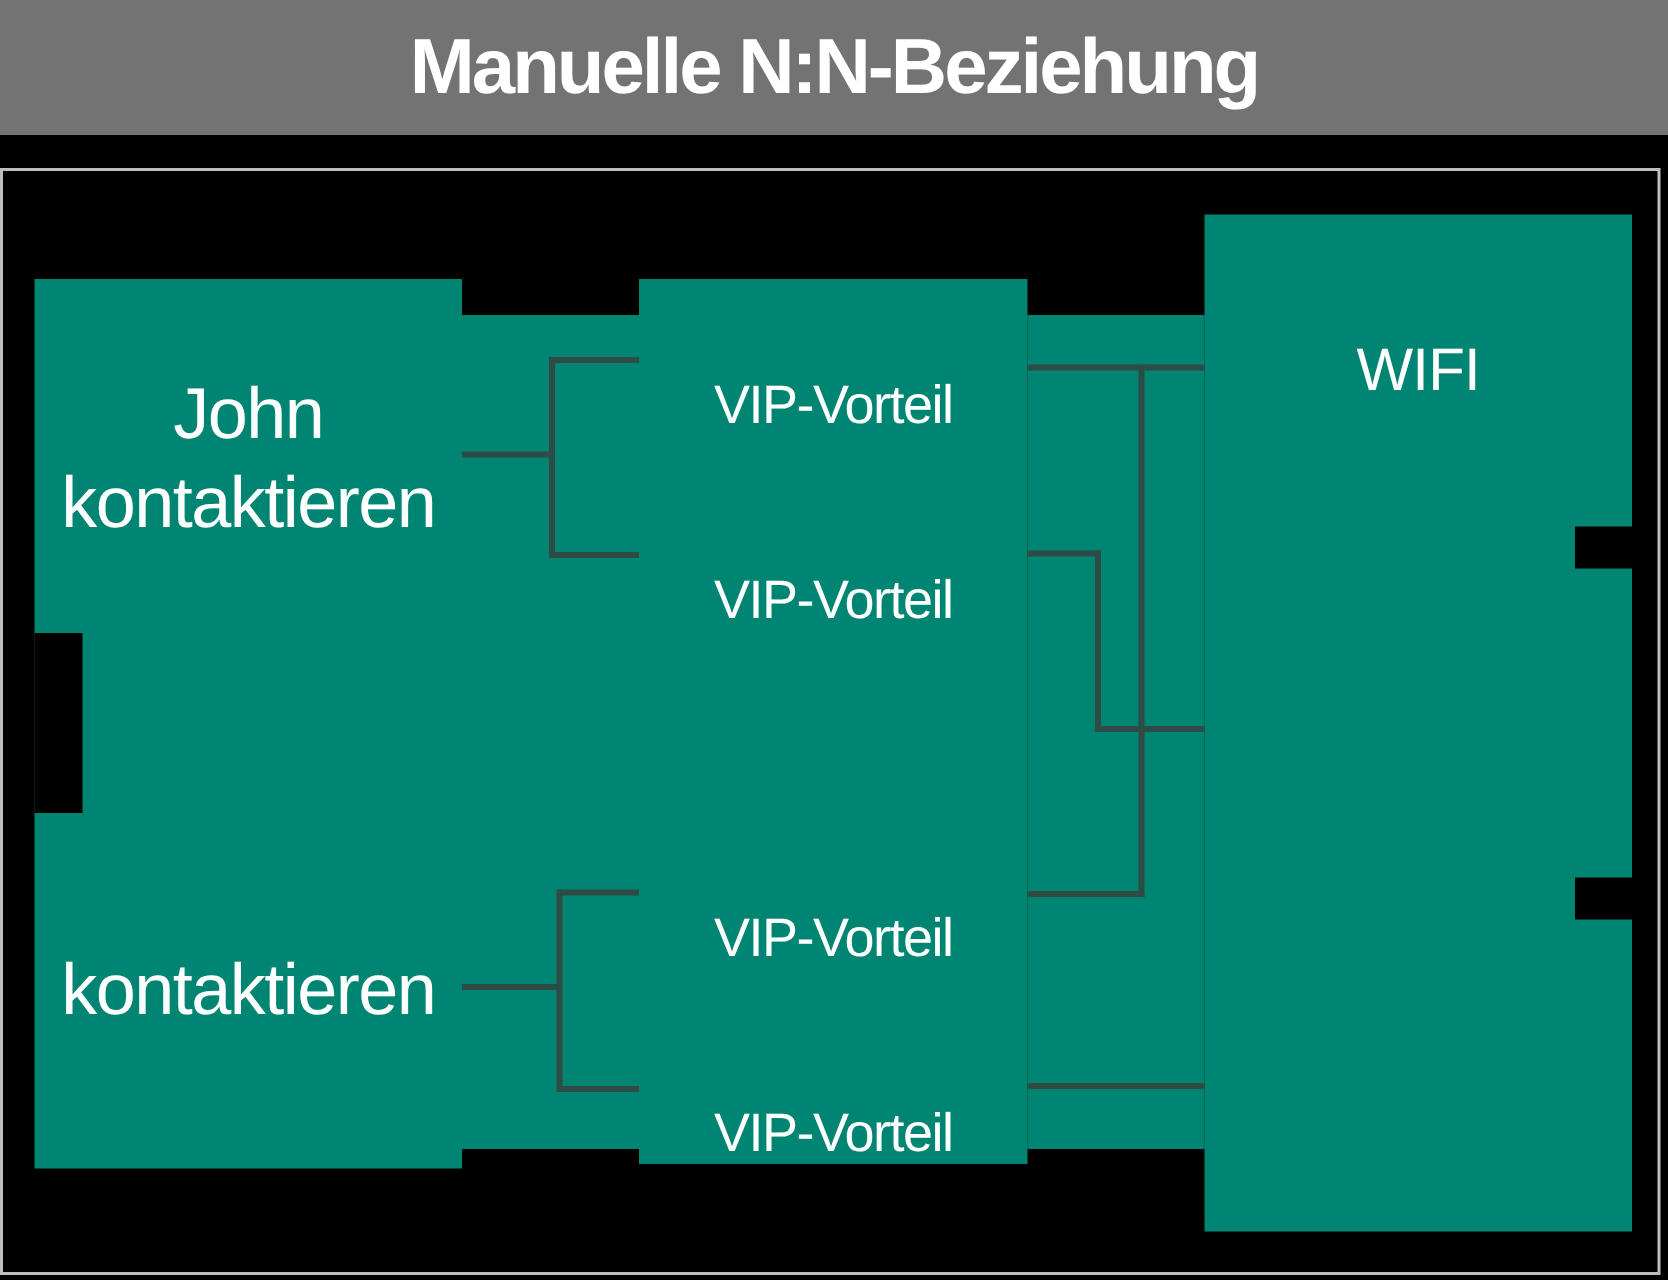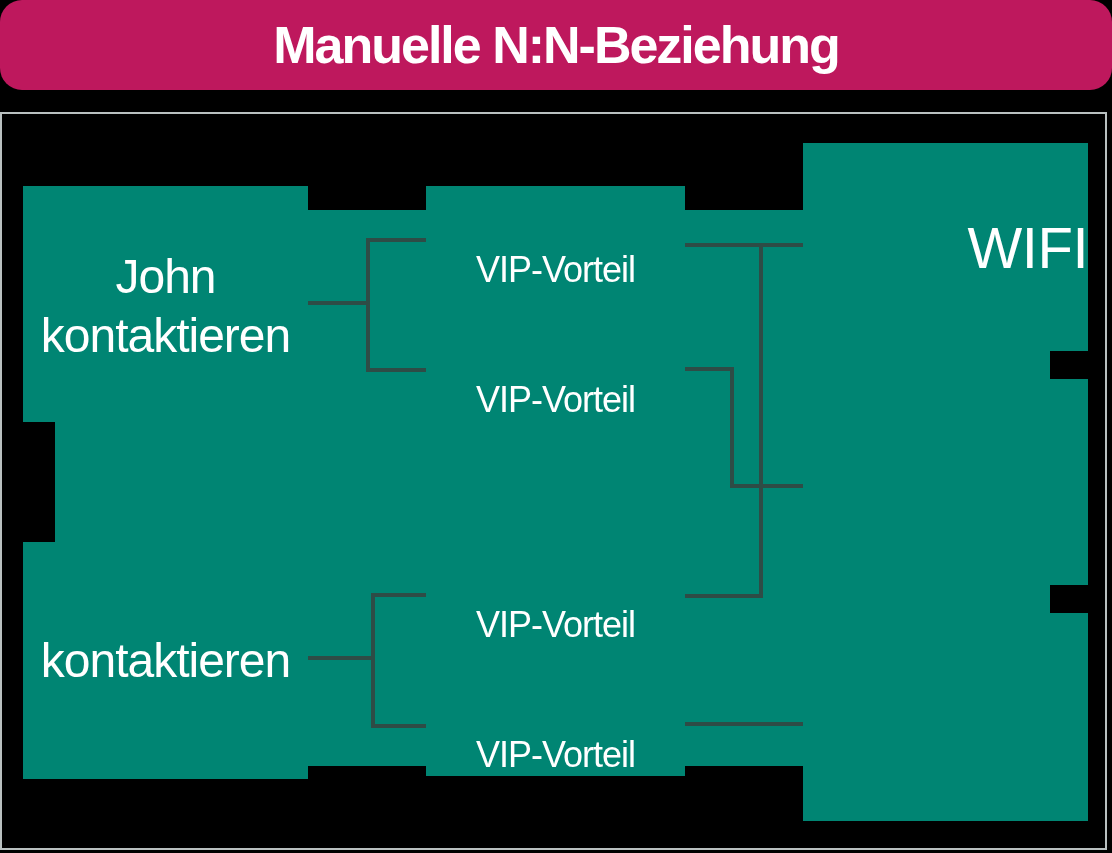--- a/index.html
+++ b/index.html
@@ -1,30 +1,30 @@
 <!DOCTYPE html>
 <html><head>
 <meta charset="utf-8">
 <style>
   html,body{margin:0;padding:0;background:#000;}
   .stage{position:relative;width:1112px;height:853px;background:#000;overflow:hidden;
          font-family:"Liberation Sans", sans-serif;}
-  .titlebar{position:absolute;left:0;top:0;width:1112px;height:90px;background:#be185d;
-            display:flex;align-items:center;justify-content:center;border-radius:22px;}
+  .titlebar{position:absolute;left:0;top:0;width:1112px;height:90px;background:#737373;
+            display:flex;align-items:center;justify-content:center;}
   .title{color:#fff;font-size:52px;font-weight:700;letter-spacing:-2px;white-space:nowrap;}
   .frame{position:absolute;left:0;top:112px;width:1107px;height:738px;
          border:2px solid #b9c0c0;box-sizing:border-box;}
   .rect{position:absolute;background:#008573;}
   .notch{position:absolute;background:#000;}
   .cline{position:absolute;background:#2e4c46;}
   .lbl{position:absolute;display:flex;align-items:center;justify-content:center;
        color:#fff;text-align:center;white-space:nowrap;}
   .task-lbl{flex-direction:column;font-size:48px;letter-spacing:-1px;line-height:59px;}
   .vip-lbl{font-size:36px;letter-spacing:-1px;margin-top:28px;}
-  .ben-lbl{font-size:58px;letter-spacing:-0.5px;justify-content:flex-end;}
+  .ben-lbl{font-size:40px;letter-spacing:-0.5px;}
 </style>
 </head>
 <body>
 
 <div class="stage">
 
   <div class="titlebar">
     <span class="title">Manuelle N:N-Beziehung</span>
   </div>
 

